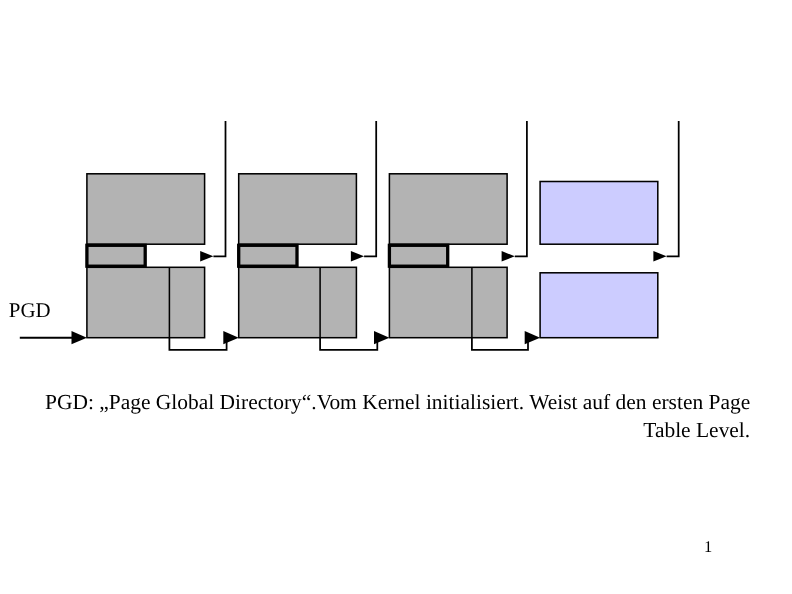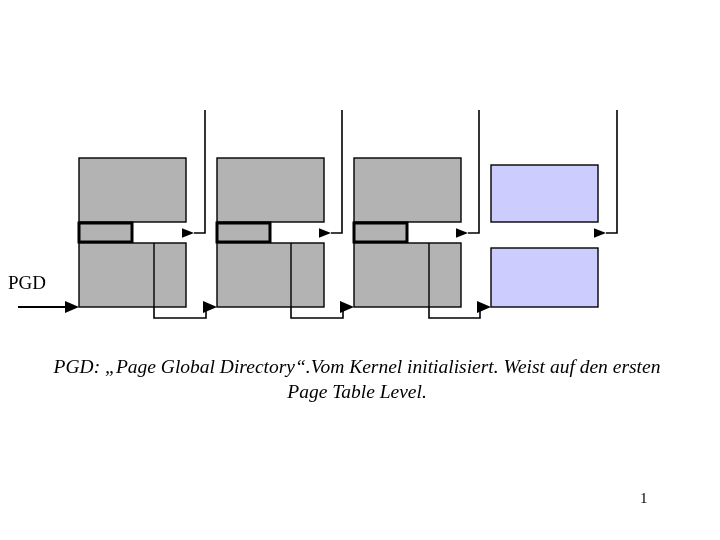--- a/index.html
+++ b/index.html
@@ -48,22 +48,21 @@
     white-space: nowrap;
   }
 
   .caption {
     position: absolute;
     left: 32px;
     top: 354px;
     width: 650px;
     font-size: 19.5px;
     line-height: 25px;
-    text-align: center;
-    font-style: italic;
+    text-align: right;
   }
 
   .page-number {
     position: absolute;
     left: 640px;
     top: 489px;
     width: 30px;
     font-size: 15px;
     line-height: 18px;
     text-align: left;

